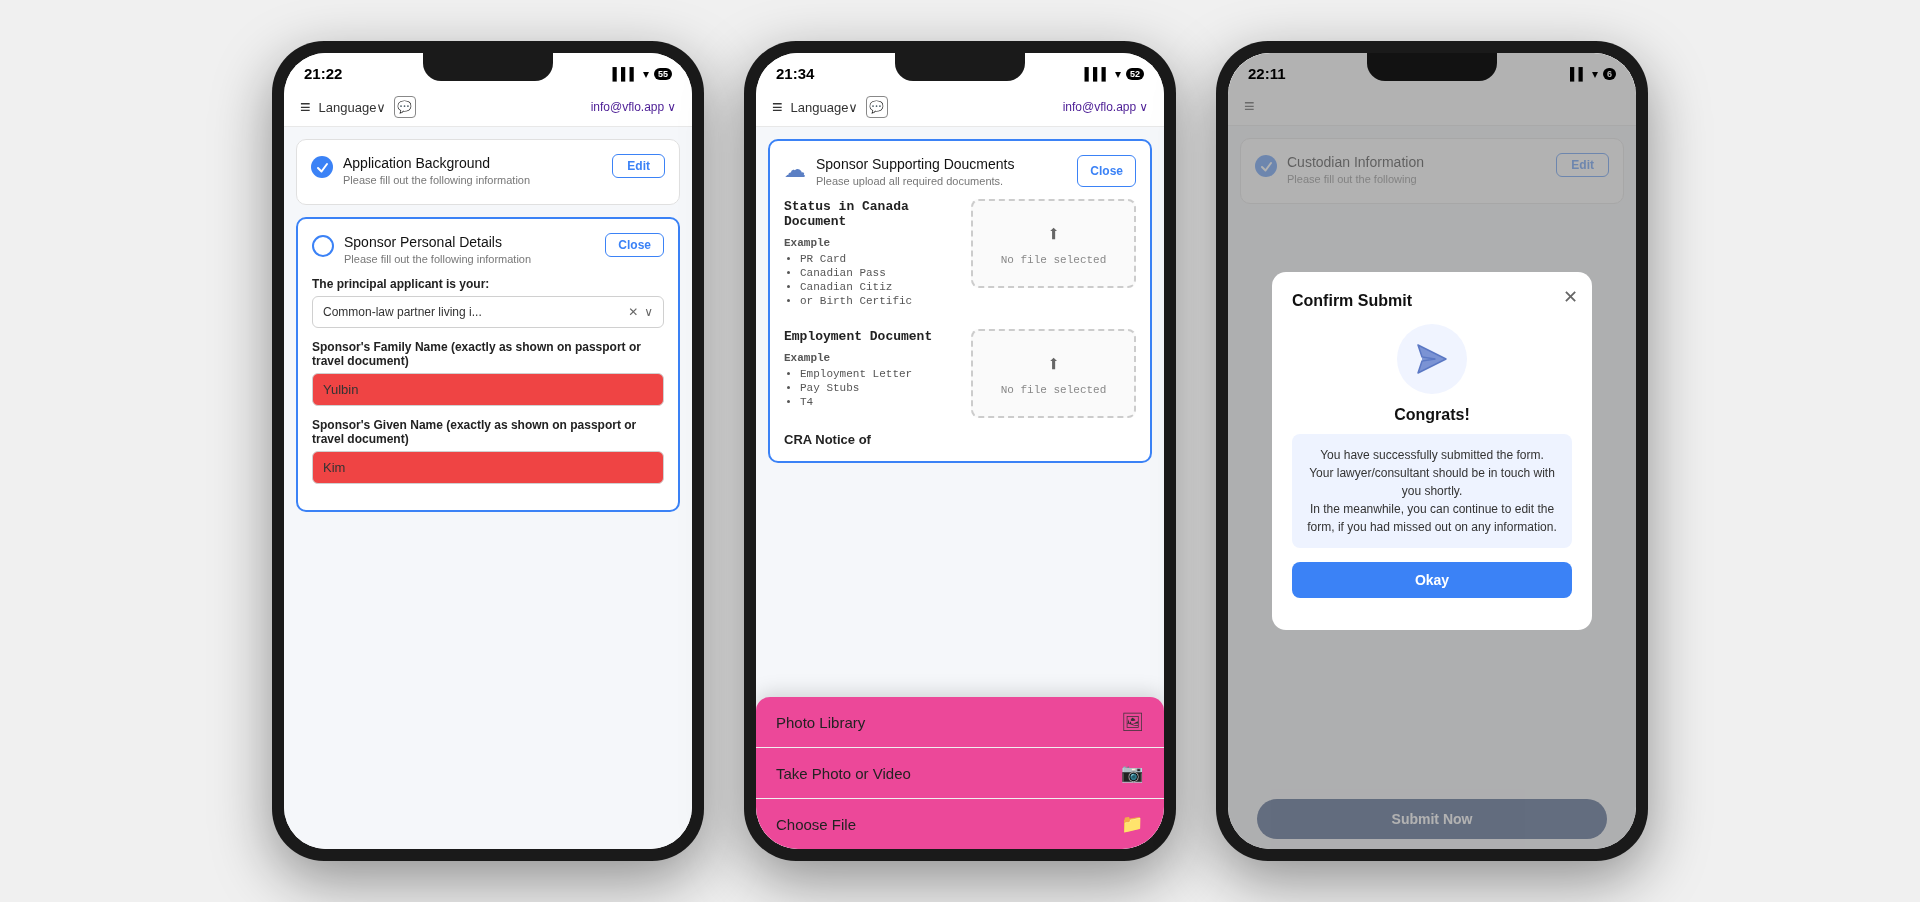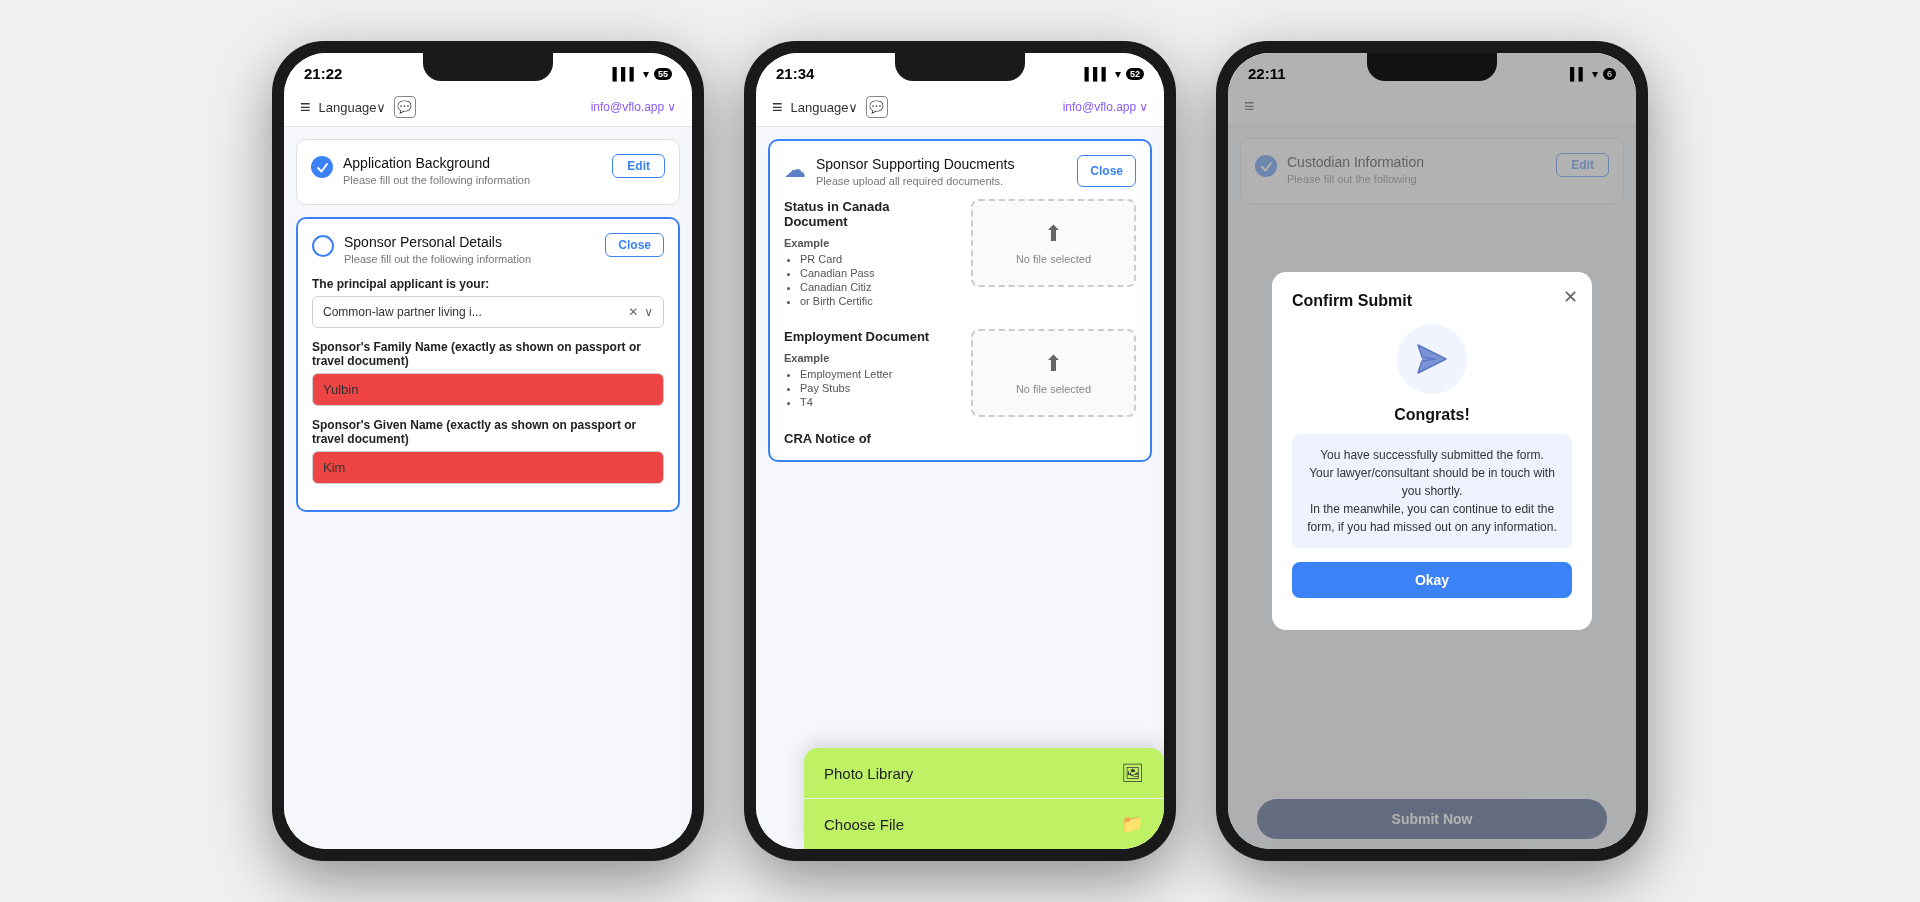--- a/index.html
+++ b/index.html
@@ -119,21 +119,21 @@
       border: 1.5px solid #888;
       border-radius: 4px;
       display: flex;
       align-items: center;
       justify-content: center;
       font-size: 12px;
     }
 
     .email-btn {
       font-size: 12px;
-      color: #8b5cf6;
+      color: #4c1d95;
       display: flex;
       align-items: flex-end;
       gap: 3px;
       padding-left: 48px;
     }
 
     
     .screen-content {
       flex: 1;
       overflow-y: auto;
@@ -320,42 +320,42 @@
     }
 
     .example-list li {
       margin-bottom: 2px;
     }
 
     .doc-row {
       display: flex;
       gap: 22px;
       margin-bottom: 14px;
+      font-family: Liberation Mono, monospace;
     }
 
     .doc-left {
       flex: 1;
     }
 
     .doc-right {
       flex: 1;
     }
 
     
     .action-sheet {
       position: absolute;
       bottom: 0;
       left: 0;
       right: 0;
-      background: #bef264;
+      background: #ec4899;
       border-radius: 14px 14px 0 0;
       padding: 0;
       box-shadow: 0 -4px 20px rgba(0,0,0,0.15);
       z-index: 20;
-      margin-left: 48px;
     }
 
     .action-item {
       display: flex;
       align-items: center;
       justify-content: space-between;
       padding: 14px 20px;
       font-size: 15px;
       color: #222;
       border-bottom: 1px solid #f0f0f0;
@@ -678,20 +678,24 @@
         <div style="font-size:13px;font-weight:700;color:#222;">CRA Notice of</div>
 
       </div>
 
       <div class="action-sheet">
         <div class="action-item">
           <span>Photo Library</span>
           <span class="action-icon">🖼</span>
         </div>
         <div class="action-item">
+          <span>Take Photo or Video</span>
+          <span class="action-icon">📷</span>
+        </div>
+        <div class="action-item">
           <span>Choose File</span>
           <span class="action-icon">📁</span>
         </div>
       </div>
 
     </div>
   </div>
 </div>
 
 <div class="phone-frame">

